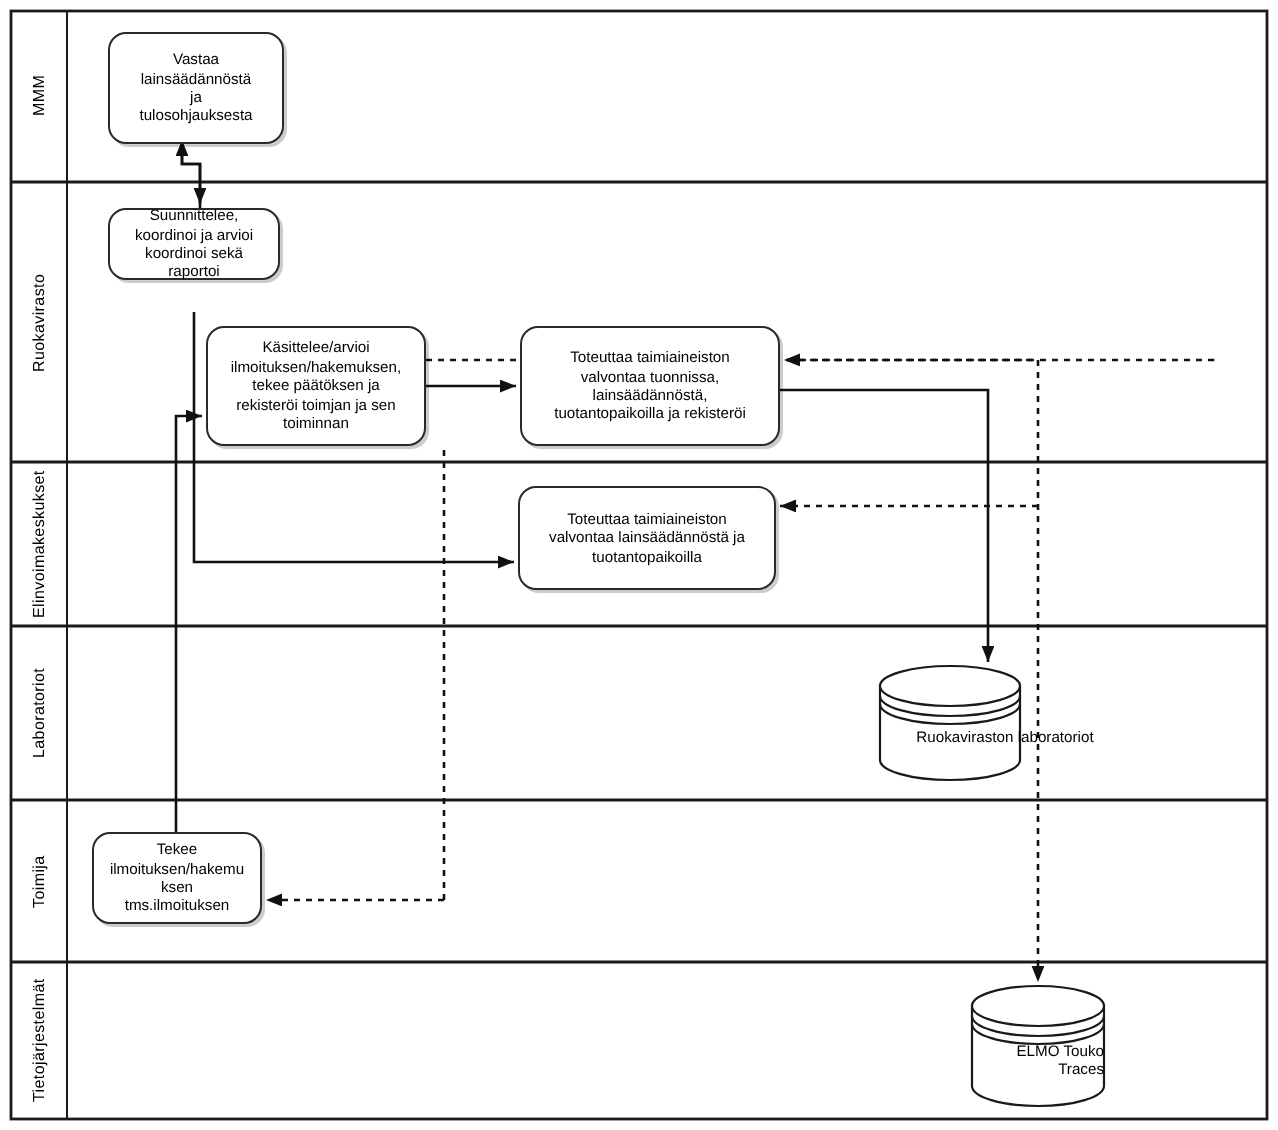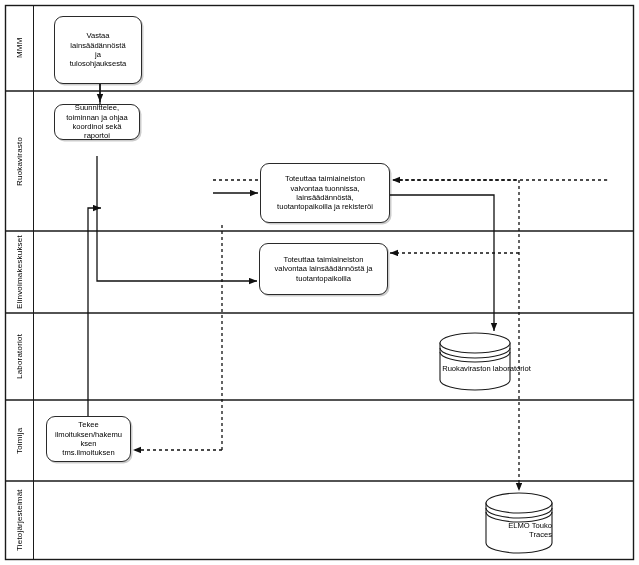--- a/index.html
+++ b/index.html
@@ -102,38 +102,47 @@
   <div class="lane-label" style="left:6px;top:314px;width:27px;height:85px;">
     <span>Laboratoriot</span>
   </div>
   <div class="lane-label" style="left:6px;top:401px;width:27px;height:79px;">
     <span>Toimija</span>
   </div>
   <div class="lane-label" style="left:6px;top:482px;width:27px;height:77px;">
     <span>Tietojärjestelmät</span>
   </div>
 
-  <div class="node" style="left:54px;top:16px;width:88px;height:68px;">
+  <div class="node" style="left:54px;top:16px;width:88px;height:56px;">
     <div>
       <span>Vastaa</span>
       <span>lainsäädännöstä</span>
       <span>ja</span>
       <span>tulosohjauksesta</span>
     </div>
   </div>
 
   <div class="node" style="left:54px;top:104px;width:86px;height:36px;">
     <div>
       <span>Suunnittelee,</span>
-      <span>toiminnan ja ohjaa</span>
+      <span>koordinoi ja arvioi</span>
       <span>koordinoi sekä</span>
       <span>raportoi</span>
     </div>
   </div>
 
+  <div class="node" style="left:103px;top:163px;width:110px;height:60px;">
+    <div>
+      <span>Käsittelee/arvioi</span>
+      <span>ilmoituksen/hakemuksen,</span>
+      <span>tekee päätöksen ja</span>
+      <span>rekisteröi toimjan ja sen</span>
+      <span>toiminnan</span>
+    </div>
+  </div>
 
   <div class="node" style="left:260px;top:163px;width:130px;height:60px;">
     <div>
       <span>Toteuttaa taimiaineiston</span>
       <span>valvontaa tuonnissa,</span>
       <span>lainsäädännöstä,</span>
       <span>tuotantopaikoilla ja rekisteröi</span>
     </div>
   </div>
 
@@ -147,21 +156,21 @@
 
   <div class="node" style="left:46px;top:416px;width:85px;height:46px;">
     <div>
       <span>Tekee</span>
       <span>ilmoituksen/hakemu</span>
       <span>ksen</span>
       <span>tms.ilmoituksen</span>
     </div>
   </div>
 
-  <div class="db-label" style="left:440px;top:364px;width:93px;">
+  <div class="db-label" style="left:456px;top:364px;width:93px;">
     <span>Ruokaviraston</span>
     <span>laboratoriot</span>
   </div>
 
   <div class="db-label" style="left:486px;top:521px;width:66px;text-align:right;">
     <span>ELMO</span>
     <span>Touko</span>
     <span>Traces</span>
   </div>
 

